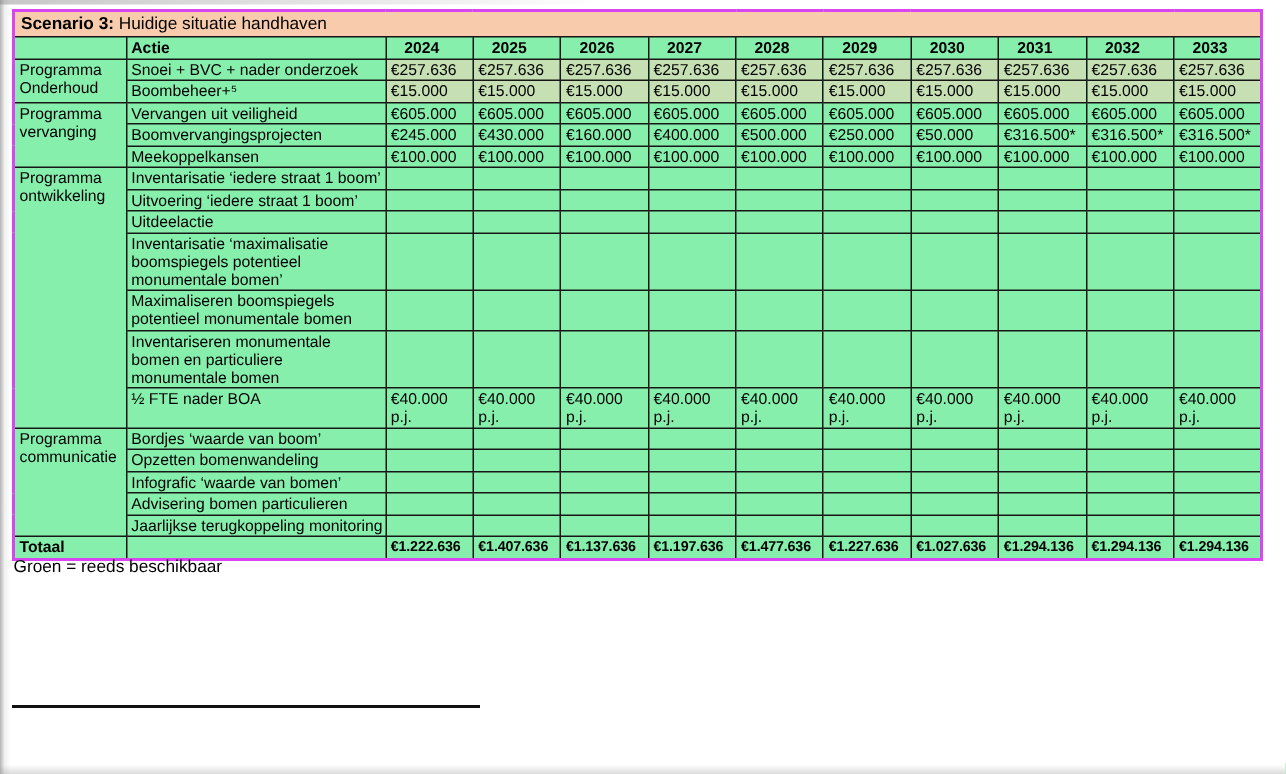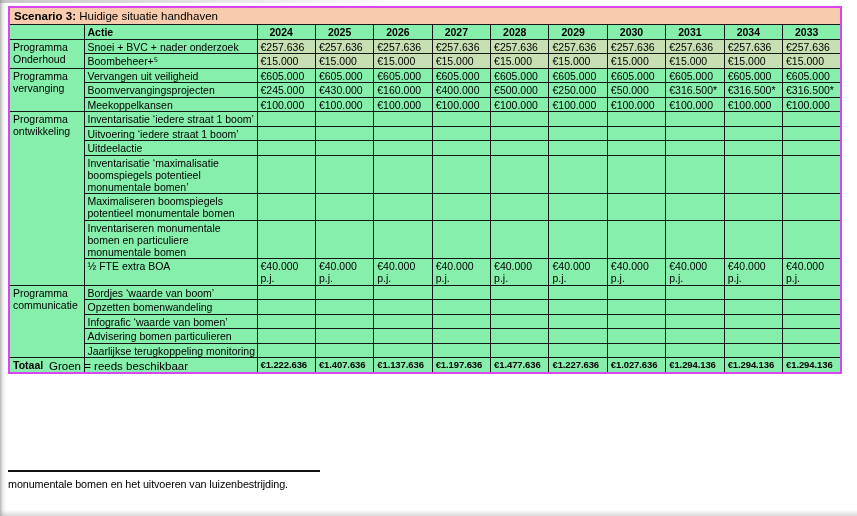--- a/index.html
+++ b/index.html
@@ -26,21 +26,21 @@
   .t-bold{font-weight:700;}
   .hdr{font-weight:700;margin-left:24px;}
   .yr{font-weight:700;padding-left:12px;}
   .grp{white-space:normal;}
   .actie{white-space:nowrap;}
   .wrap{white-space:normal;}
   .v{white-space:pre-line;}
   .tot-l{font-weight:700;}
   .tot-v{font-weight:700;font-size:9.5px;letter-spacing:-0.1px;white-space:nowrap;}
 
-  .legend{position:absolute;left:9px;top:360px;font-size:11.5px;padding-left:40px;}
+  .legend{position:absolute;left:9px;top:372px;font-size:11.5px;}
 
   .footnote-sep{position:absolute;left:8px;top:470px;width:312px;height:2px;background:#101010;}
   .footnote{position:absolute;left:8px;top:477px;width:845px;font-size:10.8px;
             line-height:14.5px;letter-spacing:-0.1px;}
 </style>
 </head>
 <body>
 
 <div class="edge-left"></div>
 <div class="edge-top"></div>
@@ -72,21 +72,21 @@
     <td class="grp"></td>
     <td class="hdr">Actie</td>
     <td class="yr">2024</td>
     <td class="yr">2025</td>
     <td class="yr">2026</td>
     <td class="yr">2027</td>
     <td class="yr">2028</td>
     <td class="yr">2029</td>
     <td class="yr">2030</td>
     <td class="yr">2031</td>
-    <td class="yr">2034</td>
+    <td class="yr">2032</td>
     <td class="yr">2033</td>
   </tr>
 
   <tr>
     <td class="grp" rowspan="2">Programma Onderhoud</td>
     <td class="actie">Snoei + BVC + nader onderzoek</td>
     <td class="v" style="background:#C6E0B4">€257.636</td>
     <td class="v" style="background:#C6E0B4">€257.636</td>
     <td class="v" style="background:#C6E0B4">€257.636</td>
     <td class="v" style="background:#C6E0B4">€257.636</td>
@@ -225,21 +225,21 @@
     <td class="v"></td>
     <td class="v"></td>
     <td class="v"></td>
     <td class="v"></td>
     <td class="v"></td>
     <td class="v"></td>
     <td class="v"></td>
     <td class="v"></td>
   </tr>
   <tr>
-    <td class="actie">½ FTE extra BOA</td>
+    <td class="actie">½ FTE nader BOA</td>
     <td class="v">€40.000
 p.j.</td>
     <td class="v">€40.000
 p.j.</td>
     <td class="v">€40.000
 p.j.</td>
     <td class="v">€40.000
 p.j.</td>
     <td class="v">€40.000
 p.j.</td>
@@ -337,14 +337,13 @@
     <td class="tot-v">€1.294.136</td>
   </tr>
 </tbody>
     </table>
 </div>
 
 <div class="legend">Groen = reeds beschikbaar</div>
 
 <div class="footnote-sep"></div>
 <div class="footnote">
-  <div>monumentale bomen en het uitvoeren van luizenbestrijding.</div>
 </div>
 
 </body></html>

